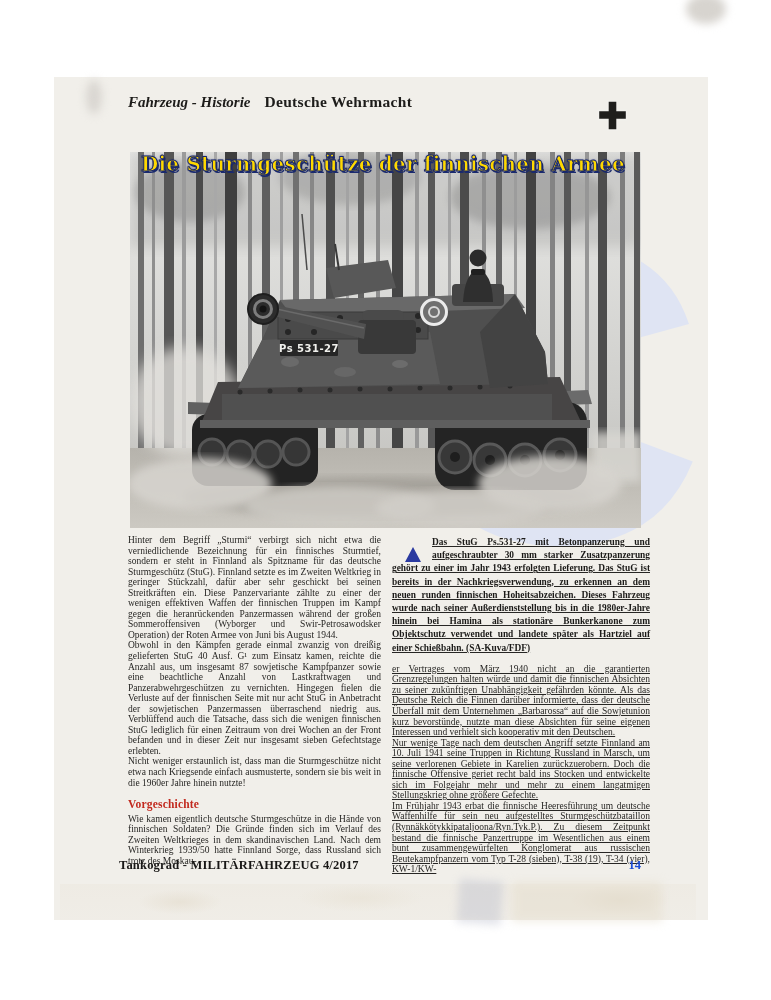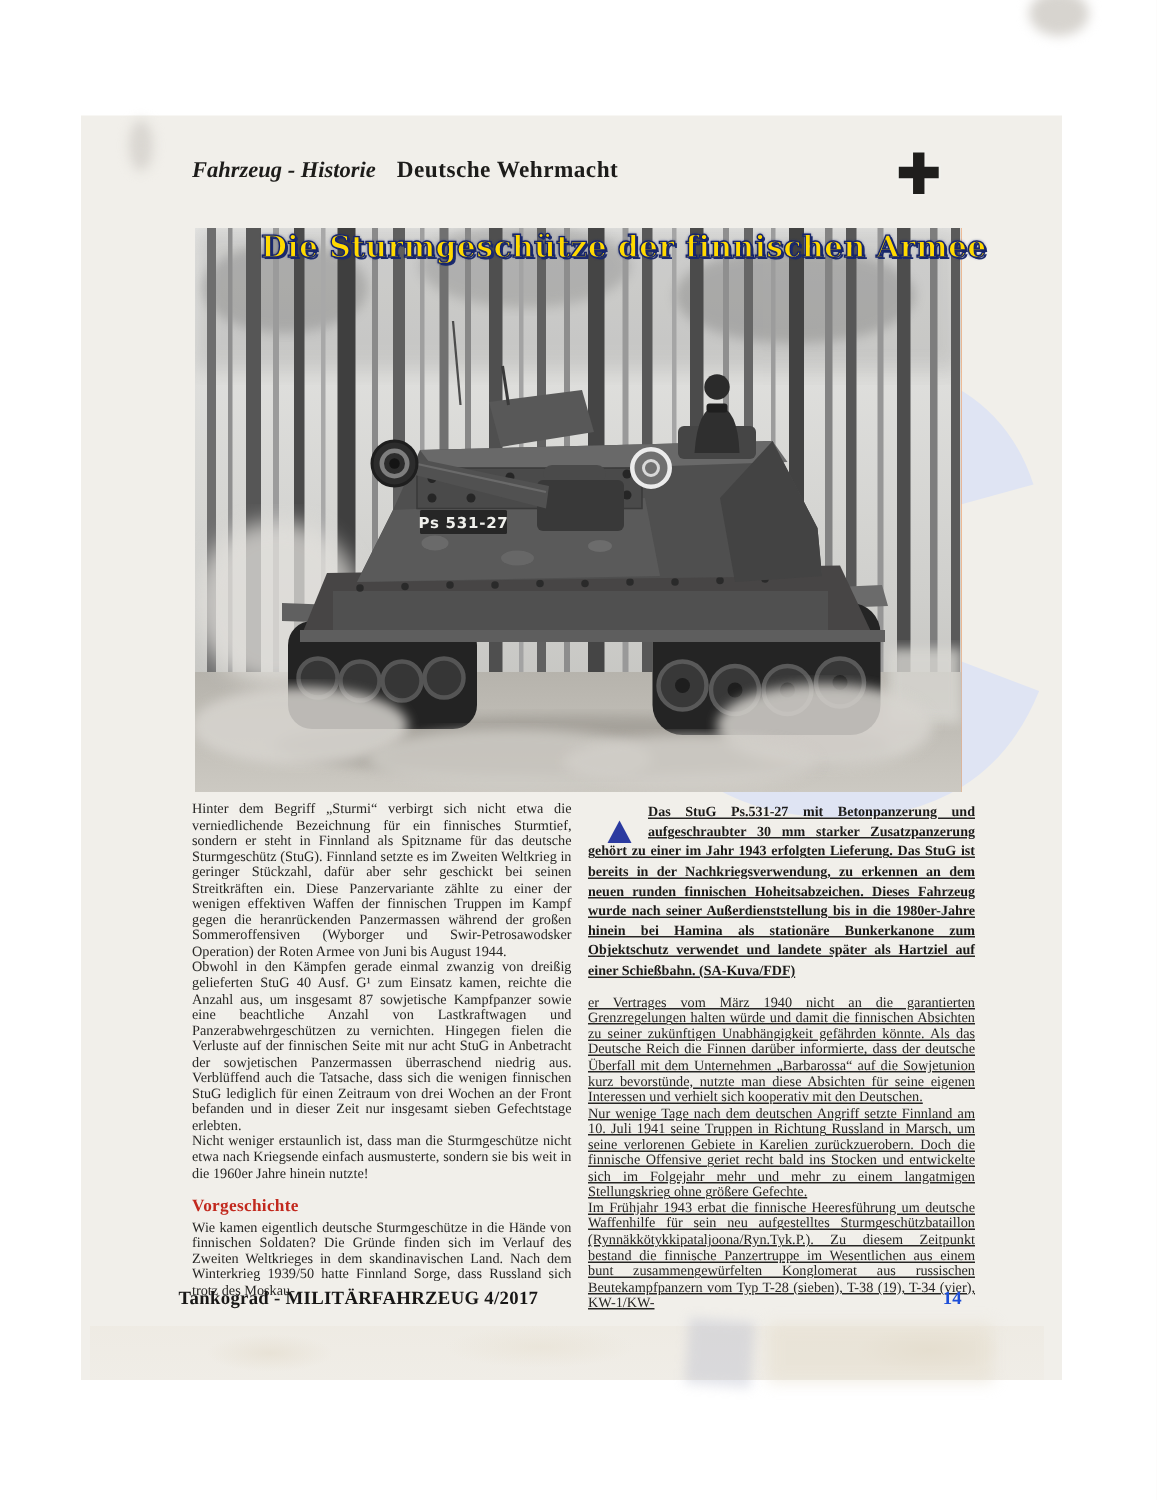--- a/index.html
+++ b/index.html
@@ -9,37 +9,37 @@
          background:linear-gradient(180deg,#efede8 0%,#f1efe a 40%,#f1efea 100%);
          background-color:#f1efea;}
   .smudge{position:absolute;border-radius:50%;filter:blur(4px);}
   .smudge.a{left:86px;top:80px;width:16px;height:34px;background:#d9d6d1;}
   .smudge.b{left:686px;top:-6px;width:40px;height:30px;background:#d7d4cf;}
   
   .watermark{position:absolute;left:394px;top:178px;z-index:1;
              font-family:"Liberation Sans",sans-serif;font-weight:bold;
              font-size:430px;line-height:1;color:#dfe4f3;}
   
-  .header{position:absolute;left:128px;top:105px;z-index:3;white-space:nowrap;text-align:center;}
+  .header{position:absolute;left:128px;top:93px;z-index:3;white-space:nowrap;text-align:center;}
   .kicker{font-weight:bold;font-style:italic;font-size:15px;color:#1d1c1a;}
   .category{font-weight:bold;font-size:15.5px;color:#1d1c1a;margin-left:14px;letter-spacing:.3px;}
   .cross{position:absolute;left:597px;top:99px;z-index:3;}
   
   .photo{position:absolute;left:130px;top:152px;width:511px;height:376px;z-index:2;
          background:#f97316;}
   .photo svg{display:block;}
   .title-block{position:absolute;left:141px;top:150px;z-index:4;}
   .title-main{font-family:"DejaVu Serif",serif;font-weight:bold;font-size:44px;line-height:1.0;
               color:#ffffff;letter-spacing:2px;
               -webkit-text-stroke:2.2px #1d9ce8;
               text-shadow:2px 2px 2px rgba(15,45,95,.45),0 0 4px rgba(30,110,190,.6);}
   .title-sub{font-family:"DejaVu Serif",serif;font-weight:bold;font-size:20px;margin-top:2px;
              color:#ffd900;letter-spacing:.2px;
              -webkit-text-stroke:.9px #16246b;
-             text-shadow:1.5px 1.5px 0 #1a2a6e,0 0 2px #1a2a6e;margin-left:33px;}
+             text-shadow:1.5px 1.5px 0 #1a2a6e,0 0 2px #1a2a6e;}
   
   .col{position:absolute;z-index:2;font-size:9.5px;line-height:10.55px;text-align:justify;
        color:#272624;}
   .col-left{left:128px;top:535px;width:253px;}
   .col-right{left:392px;top:536px;width:258px;text-decoration:underline;}
   .col p{margin:0;}
   .sec-head{font-weight:bold;font-size:11.5px;color:#c2291e;text-align:left;
             margin:11px 0 4px 0 !important;letter-spacing:.2px;}
   .caption{font-weight:bold;font-size:9.4px;line-height:13.2px;color:#1b1a18;
            text-align:justify;margin:0 0 9px 0 !important;}

